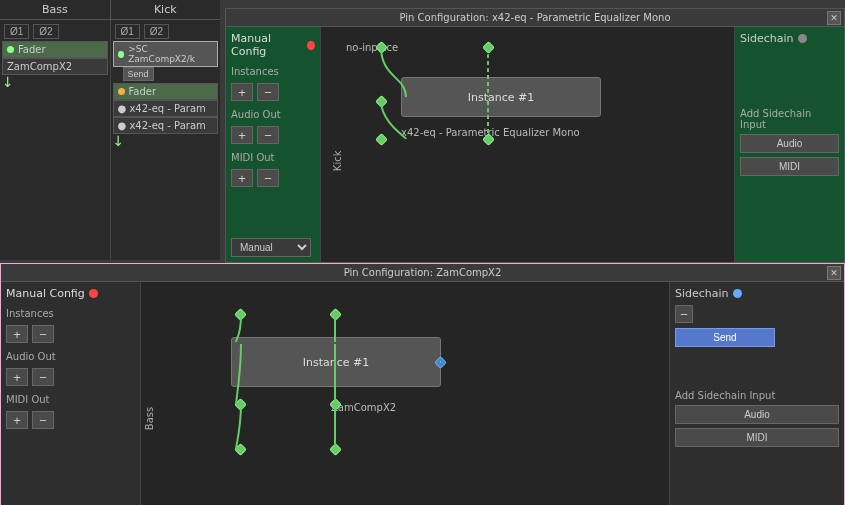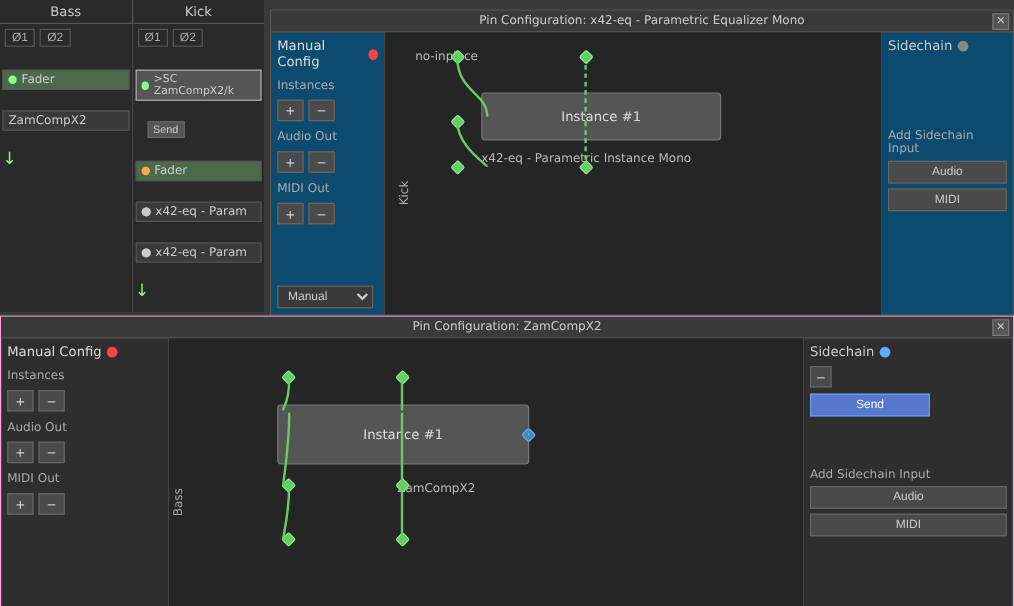--- a/index.html
+++ b/index.html
@@ -43,21 +43,21 @@
     .channel-body {
       display: flex;
       flex: 1;
     }
     .channel-col {
       flex: 1;
       border-right: 1px solid #444;
       padding: 2px;
       display: flex;
       flex-direction: column;
-      gap: 17px;
+      gap: 0;
     }
     .channel-col:last-child { border-right: none; }
     .send-btn {
       background: #555;
       border: 1px solid #666;
       color: #ccc;
       font-size: 9px;
       padding: 1px 4px;
       cursor: pointer;
     }
@@ -87,21 +87,21 @@
       line-height: 1;
     }
 
     
     .main-window-top {
       position: absolute;
       top: 8px;
       left: 225px;
       width: 620px;
       height: 255px;
-      background: #0c4a6e;
+      background: #14532d;
       border: 1px solid #555;
     }
     .window-titlebar {
       background: #3a3a3a;
       height: 18px;
       display: flex;
       align-items: center;
       justify-content: center;
       border-bottom: 1px solid #555;
       position: relative;
@@ -463,21 +463,21 @@
 
     <div class="graph-area">
       <div class="graph-label-vert" style="position:absolute;left:6px;top:50%;transform:rotate(-90deg) translateX(-50%);writing-mode:horizontal-tb;">Kick</div>
 
       <div class="node-label" style="left:25px;top:15px;">no-inplace</div>
 
       <div class="node-box" style="left:80px;top:50px;width:200px;height:40px;">
         <span>Instance #1</span>
       </div>
 
-      <div class="node-label" style="left:80px;top:100px;">x42-eq - Parametric Instance Mono</div>
+      <div class="node-label" style="left:80px;top:100px;">x42-eq - Parametric Equalizer Mono</div>
 
       <div class="node-dot" style="left:56px;top:16px;"></div>
       <div class="node-dot" style="left:163px;top:16px;"></div>
       <div class="node-dot" style="left:56px;top:70px;"></div>
       <div class="node-dot" style="left:56px;top:108px;"></div>
       <div class="node-dot" style="left:163px;top:108px;"></div>
 
       <svg class="connections">
 
         <path d="M 60,20 C 60,50 85,50 85,70" stroke="#66cc66" stroke-width="2" fill="none"></path>

